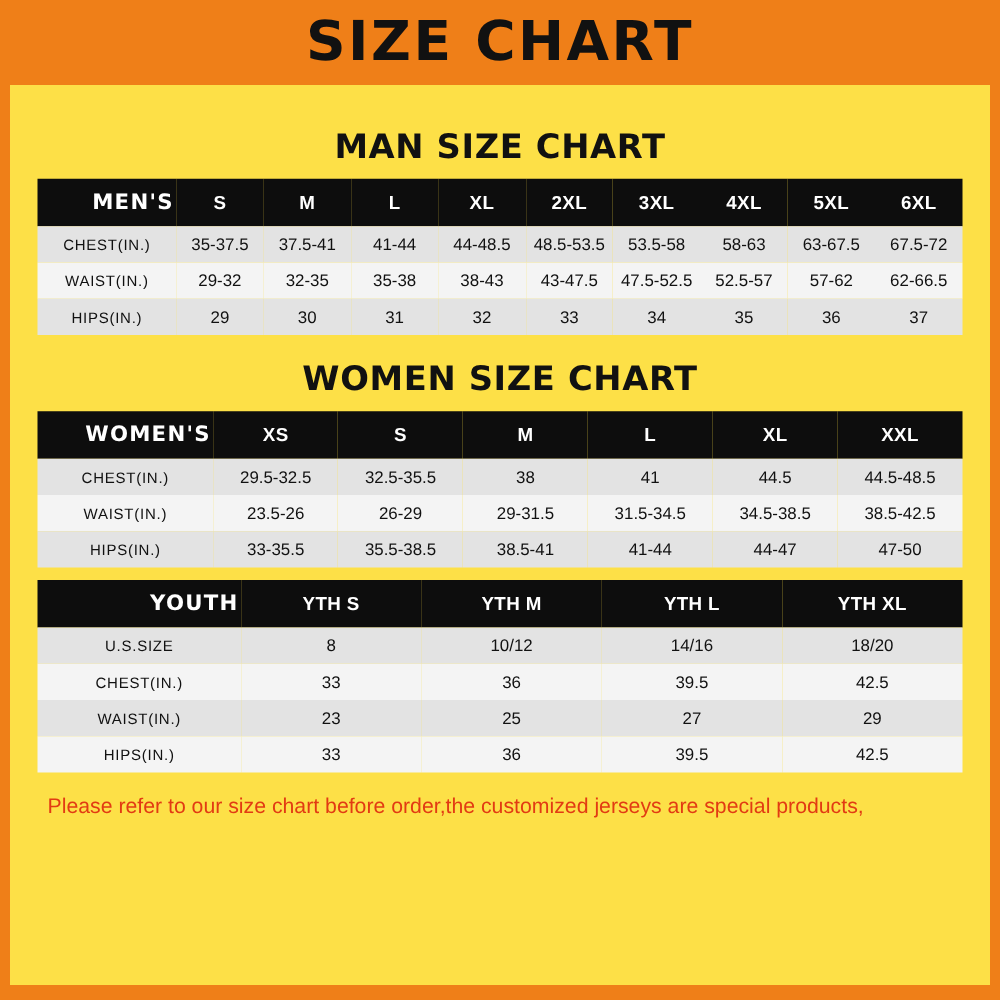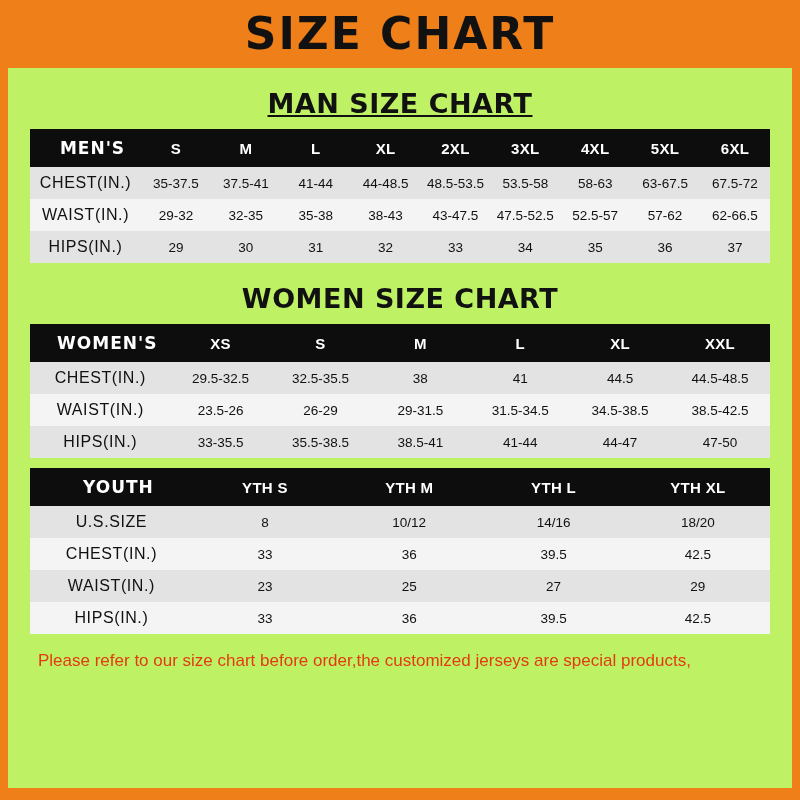--- a/index.html
+++ b/index.html
@@ -11,21 +11,21 @@
     height: 800px;
     background: #ffffff;
     font-family: "Liberation Sans", sans-serif;
     overflow: hidden;
   }
   .page {
     position: relative;
     width: 800px;
     height: 800px;
     box-sizing: border-box;
-    background: #bef264;
+    background: #fde047;
     border-left: 8px solid #ef7f18;
     border-right: 8px solid #ef7f18;
   }
   .header-band {
     width: 100%;
     height: 68px;
     background: #ef7f18;
     display: flex;
     align-items: center;
     justify-content: center;
@@ -44,21 +44,21 @@
     box-sizing: border-box;
   }
   .section-title {
     text-align: center;
     font-family: "DejaVu Sans", sans-serif;
     font-weight: bold;
     font-size: 27px;
     color: #111;
     letter-spacing: 0.5px;
   }
-  .t1 { margin-top: 20px; text-decoration: underline; }
+  .t1 { margin-top: 34px; }
   .t2 { margin-top: 20px; }
   .t3 { margin-top: 22px; }
 
   table.size {
     border-collapse: collapse;
     width: 100%;
     margin-top: 10px;
     table-layout: fixed;
   }
   table.size th, table.size td {
@@ -68,32 +68,32 @@
   }
   table.size thead th {
     background: #0d0d0d;
     color: #fff;
     font-size: 15px;
     font-weight: bold;
     padding: 9px 2px;
     letter-spacing: 0.3px;
   }
   table.size thead th.rowlabel {
-    text-align: center;
+    text-align: right;
     padding-left: 16px;
     font-family: "DejaVu Sans", sans-serif;
     font-size: 17px;
     letter-spacing: 1px;
   }
   table.size tbody td {
     font-size: 13.5px;
     padding: 7px 2px;
   }
   table.size tbody td.rowlabel {
-    font-size: 16px;
+    font-size: 12px;
     letter-spacing: 0.6px;
     text-align: center;
   }
   table.size tbody tr.odd td { background: #e3e3e3; }
   table.size tbody tr.even td { background: #f4f4f4; }
 
   
   .men col.lbl { width: 15%; }
   .women col.lbl { width: 19%; }
   .youth col.lbl { width: 22%; }

